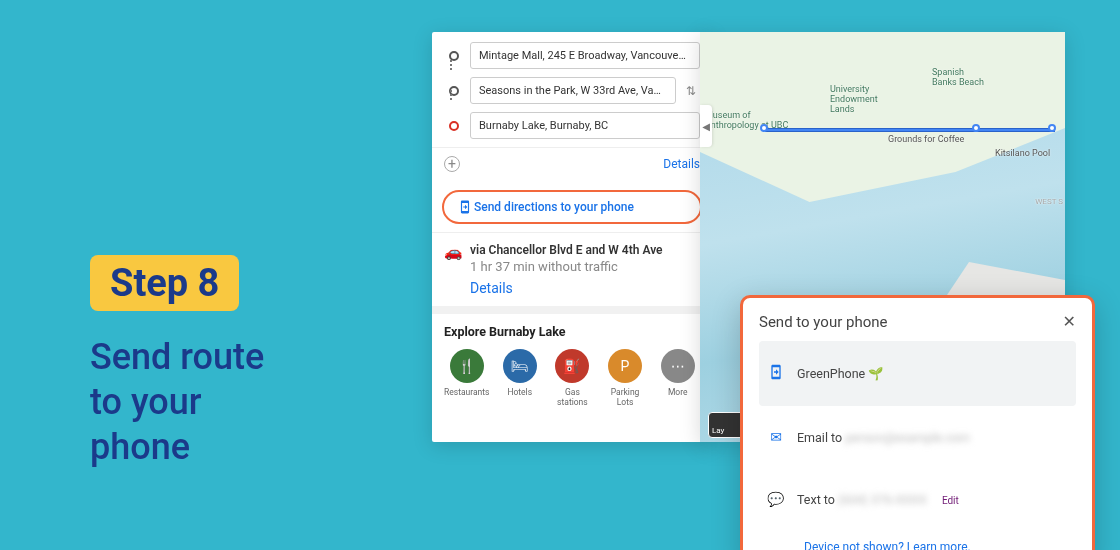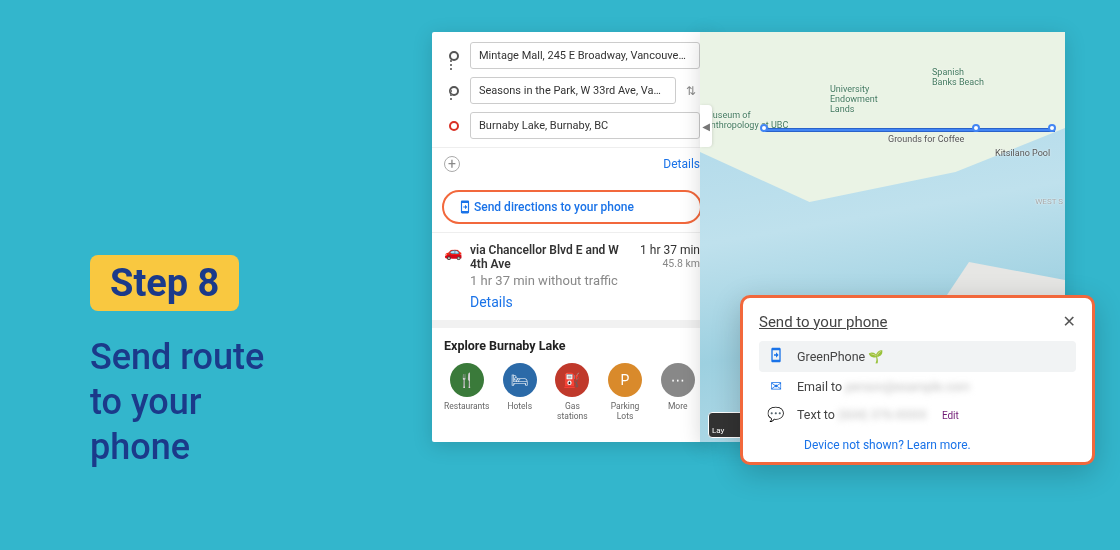--- a/index.html
+++ b/index.html
@@ -243,27 +243,27 @@
     border-radius: 10px;
     padding: 14px 16px 10px;
     box-shadow: 0 8px 30px rgba(0,0,0,.2);
   }
   .popup-head {
     display: flex;
     justify-content: space-between;
     align-items: center;
     margin-bottom: 10px;
   }
-  .popup-title { font-size: 15px; color: #444; text-decoration: underline; }
+  .popup-title { font-size: 15px; color: #444; }
   .popup-close { font-size: 16px; color: #555; cursor: pointer; }
   .popup-opt {
     display: flex;
     align-items: center;
     gap: 12px;
-    padding: 6px 8px;
+    padding: 23px 8px;
     font-size: 12.5px;
     color: #444;
     border-radius: 4px;
   }
   .popup-opt.highlight { background: #f1f3f4; }
   .popup-opt .ic { width: 18px; text-align: center; color: #1a73e8; font-size: 14px; }
   .blur { filter: blur(3px); color: #bbb; }
   .edit-link { color: #701a75; font-size: 10px; margin-left: 12px; }
   .popup-foot {
     color: #1a73e8;
@@ -314,24 +314,20 @@
         <path d="M17 1H7c-1.1 0-2 .9-2 2v18c0 1.1.9 2 2 2h10c1.1 0 2-.9 2-2V3c0-1.1-.9-2-2-2zm0 18H7V5h10v14zM9 11h3V8l4 4-4 4v-3H9z"></path>
       </svg>
     <span>Send directions to your phone</span>
   </div>
   <div class="route-card">
     <div class="car">🚗</div>
     <div class="route-main">
       <div class="route-name">via Chancellor Blvd E and W 4th Ave</div>
       <div class="route-sub">1 hr 37 min without traffic</div>
       <div class="route-details">Details</div>
-    </div>
-    <div class="route-time">
-      <div class="t">1 hr 37 min</div>
-      <div class="d">45.8 km</div>
     </div>
   </div>
   <div class="explore">
     <h4>Explore Burnaby Lake</h4>
     <div class="explore-row">
         <div class="explore-item">
           <div class="explore-circle" style="background:#3a7a3a">🍴</div>
           <div class="explore-label">Restaurants</div>
         </div>
         <div class="explore-item">

